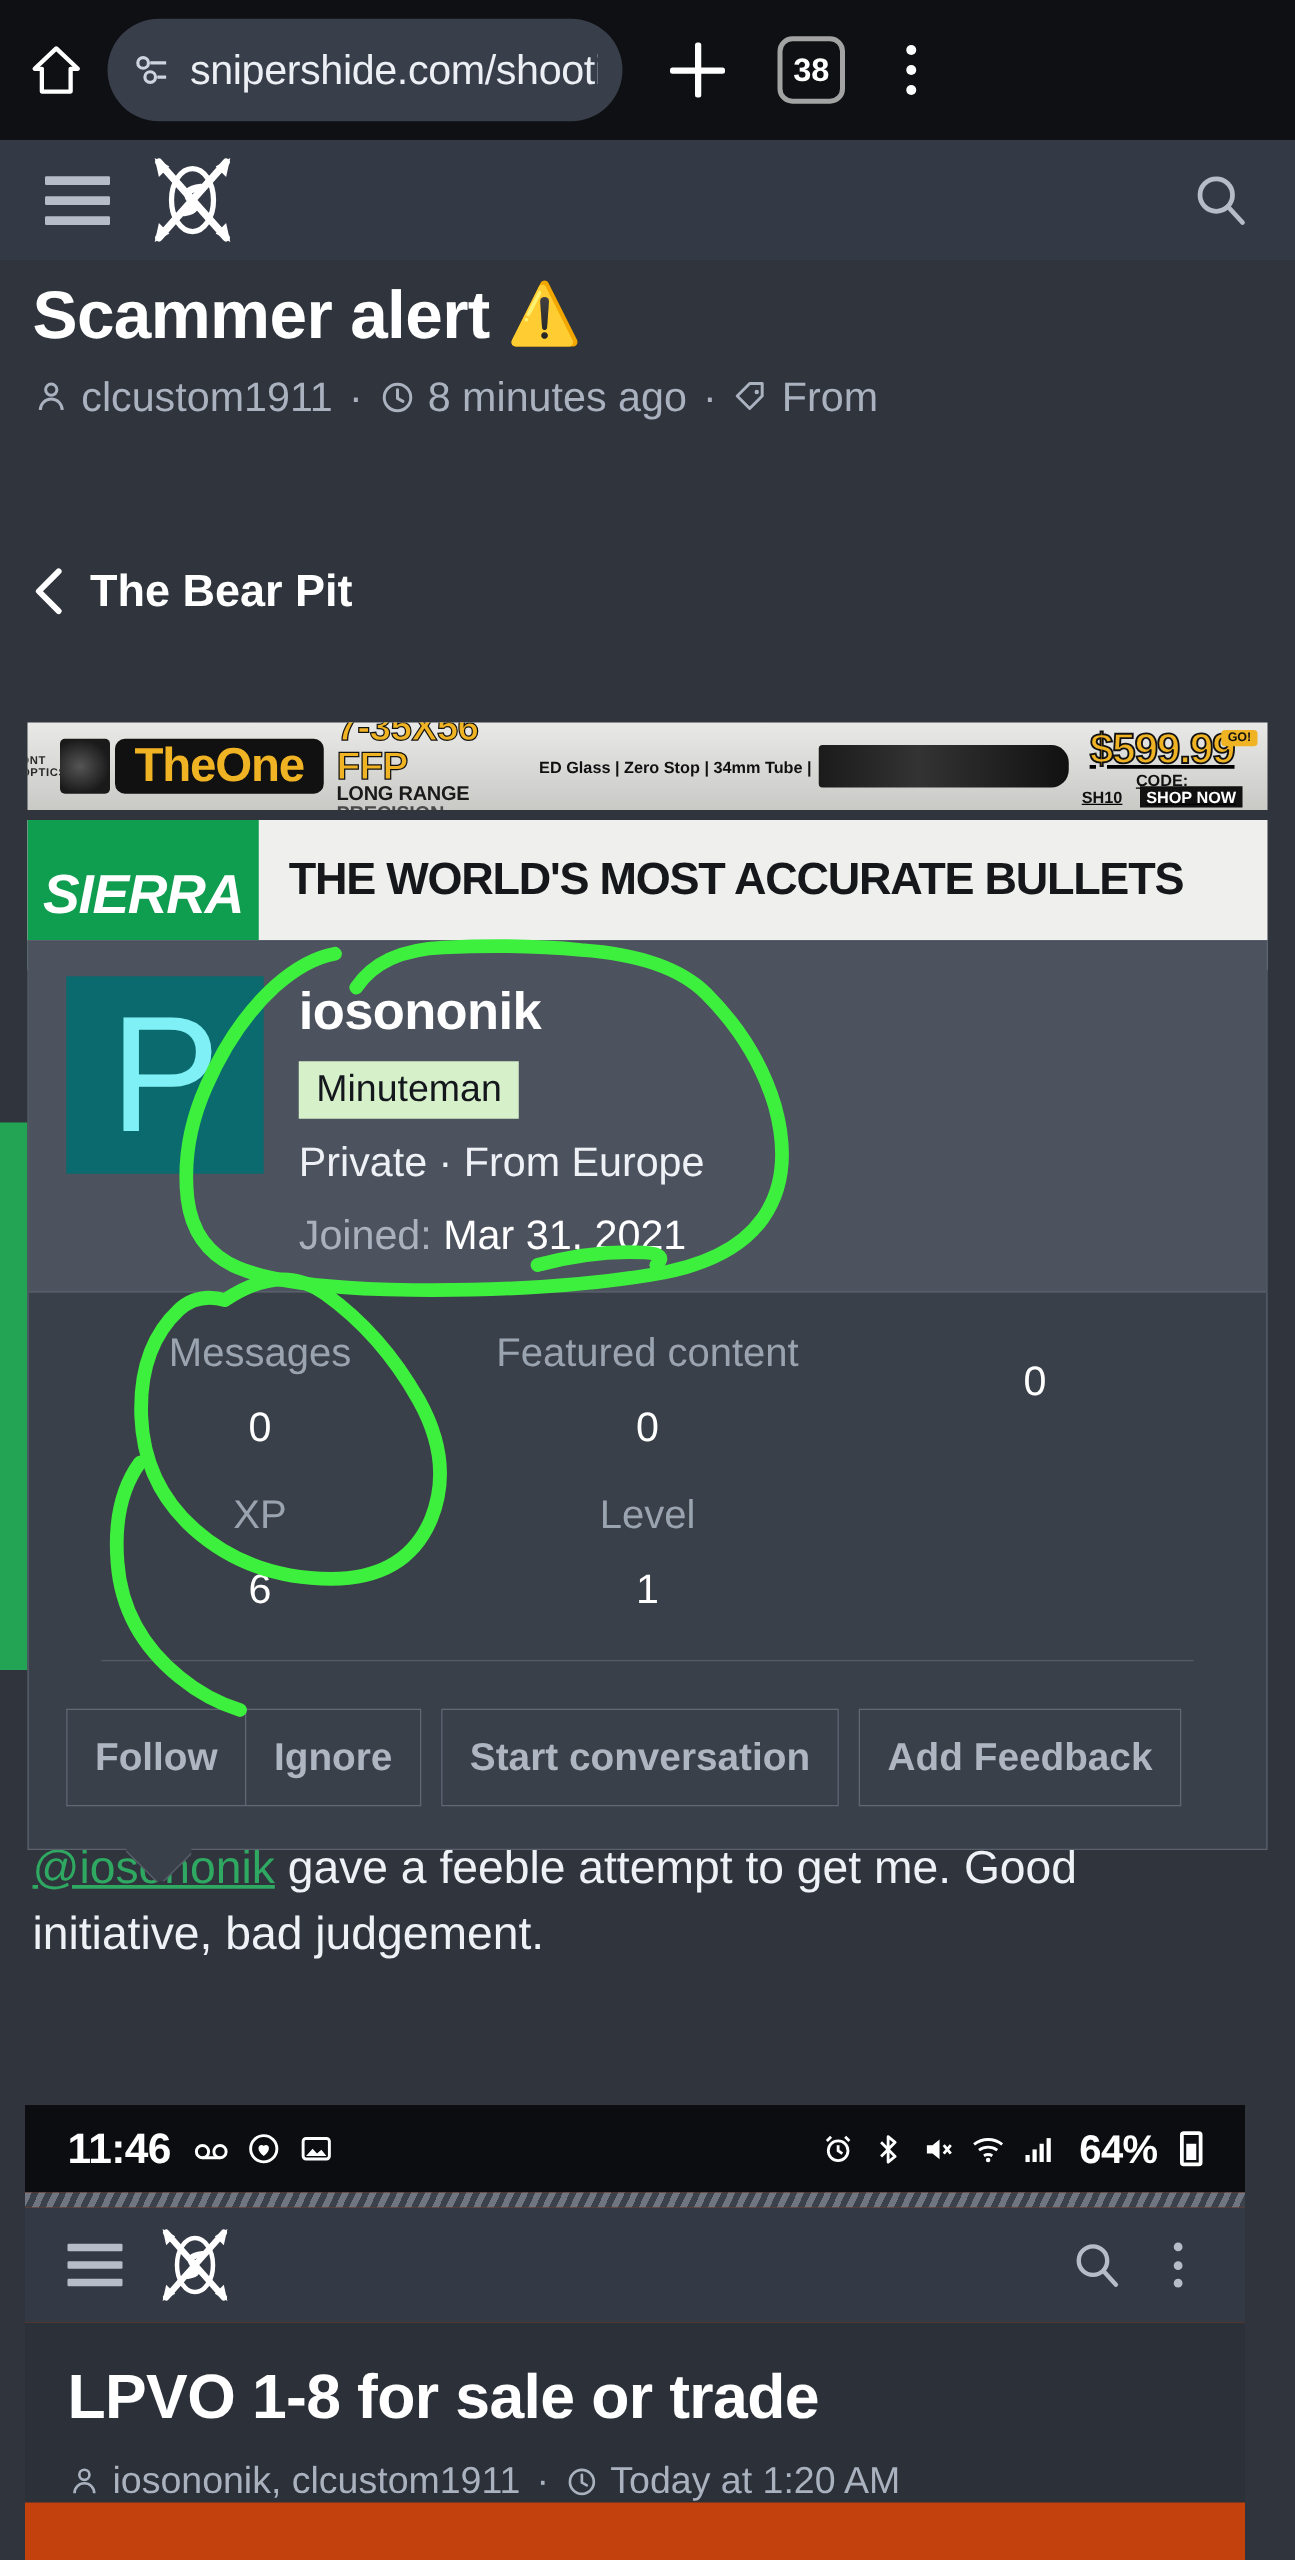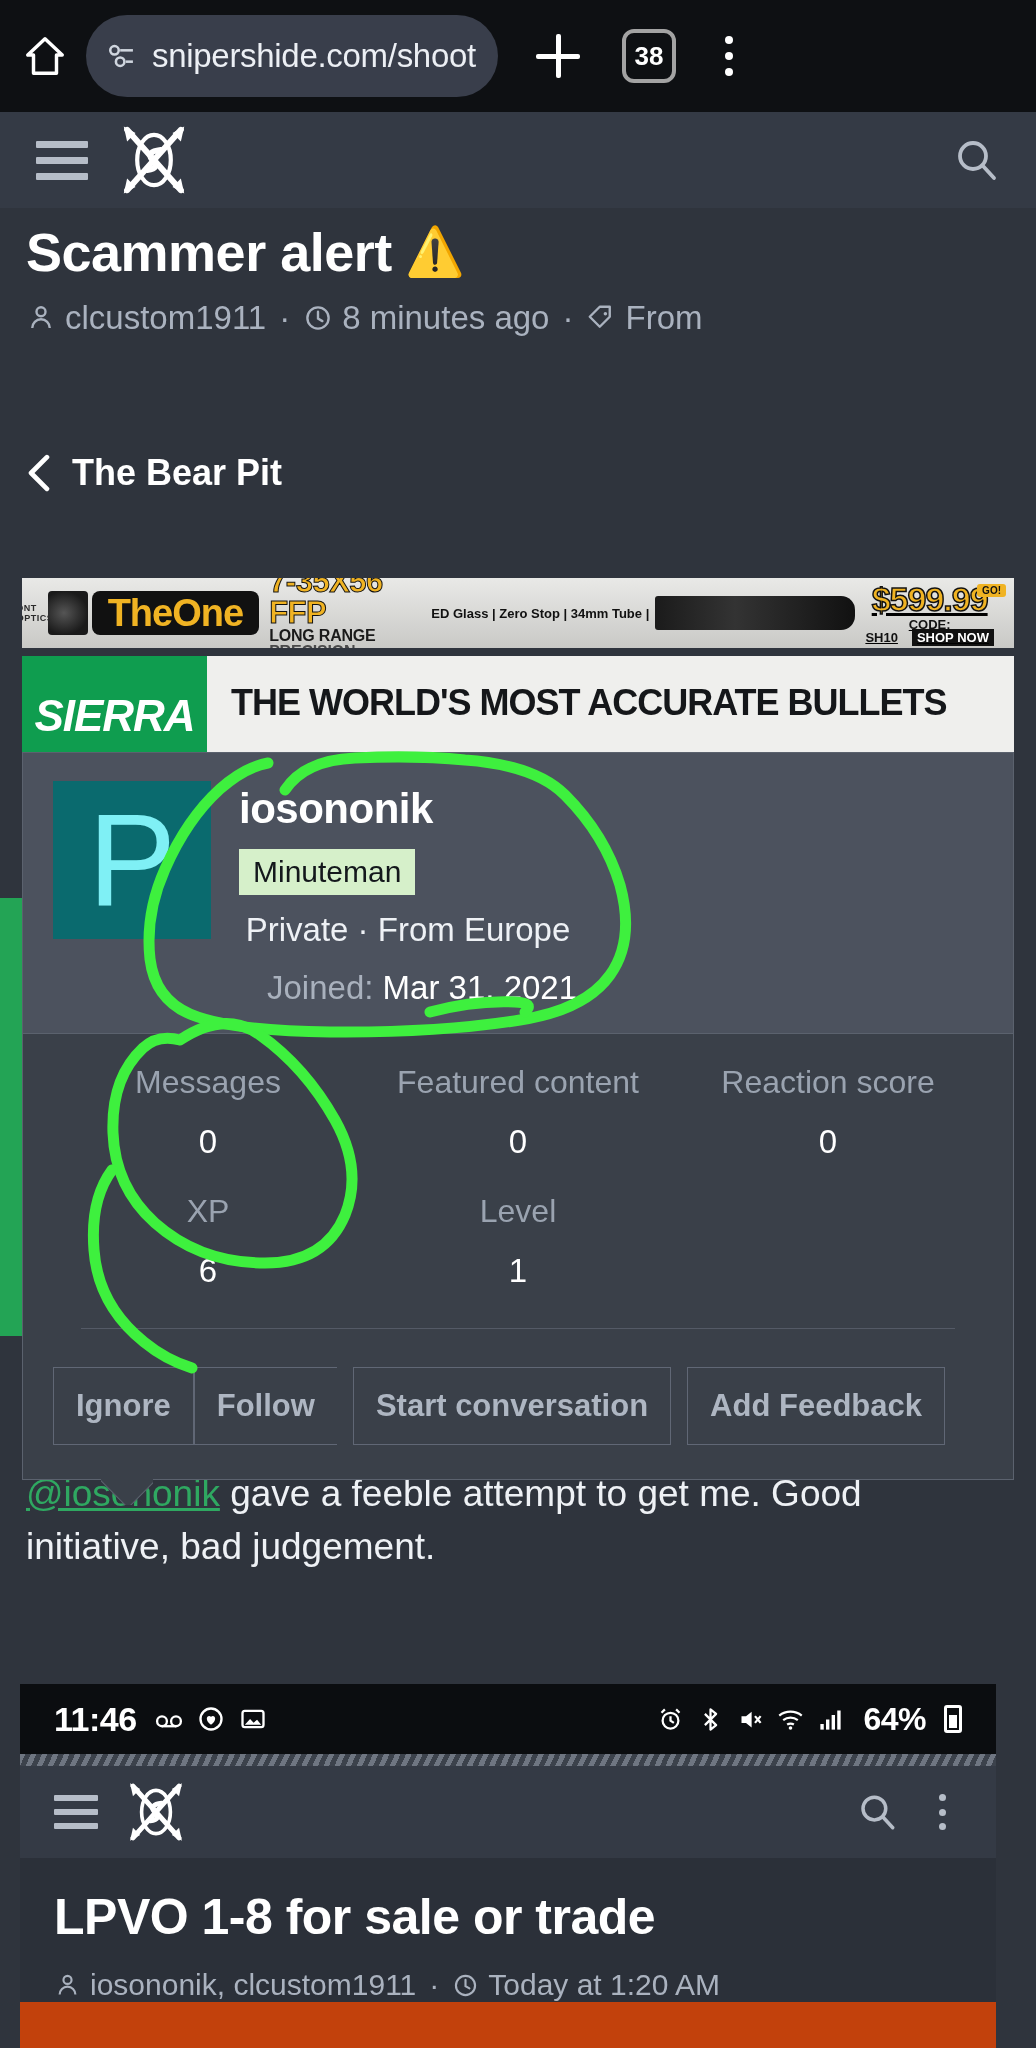--- a/index.html
+++ b/index.html
@@ -161,21 +161,21 @@
     line-height: 158px; text-align: center; font-weight: 300; flex: 0 0 auto;
     font-family: "Liberation Sans", sans-serif;
   }
   .mc-info { padding-top: 4px; }
   .mc-username { font-size: 42px; font-weight: bold; color: #ffffff; letter-spacing: -0.5px; }
   .mc-badge {
     display: inline-block; background: #d6f0ca; color: #14181c; font-size: 30px;
     padding: 6px 14px; margin-top: 16px;
   }
   .mc-role { font-size: 33px; color: #eef1f5; margin-top: 16px; text-align: center; }
-  .mc-joined { font-size: 33px; color: #a9b1bd; margin-top: 20px; margin-left: 28px; }
+  .mc-joined { font-size: 33px; color: #a9b1bd; margin-top: 20px; }
   .mc-joined b { color: #ffffff; font-weight: normal; }
 
   .mc-stats { padding: 30px 30px 10px 30px; }
   .mc-stat-row { display: flex; }
   .mc-stat { flex: 1 1 0; text-align: center; }
   .mc-stat .lbl { font-size: 32px; color: #9aa3b0; }
   .mc-stat .val { font-size: 33px; color: #ffffff; margin-top: 22px; }
   .mc-stat-row.second { margin-top: 32px; }
   .mc-stat-row.second .mc-stat.empty { visibility: hidden; }
   .mc-divider { height: 1px; background: #545a66; margin: 38px 28px 0 28px; }
@@ -382,41 +382,40 @@
       <div class="mc-stat-row">
         <div class="mc-stat">
           <div class="lbl">Messages</div>
           <div class="val">0</div>
         </div>
         <div class="mc-stat">
           <div class="lbl">Featured content</div>
           <div class="val">0</div>
         </div>
         <div class="mc-stat">
-          <div class="lbl">Reaction score</div>
           <div class="val">0</div>
         </div>
       </div>
       <div class="mc-stat-row second">
         <div class="mc-stat">
           <div class="lbl">XP</div>
           <div class="val">6</div>
         </div>
         <div class="mc-stat">
           <div class="lbl">Level</div>
           <div class="val">1</div>
         </div>
         <div class="mc-stat empty"></div>
       </div>
       <div class="mc-divider"></div>
     </div>
 
     <div class="mc-actions">
+      <button class="mc-btn pair-left">Follow</button>
       <button class="mc-btn">Ignore</button>
-      <button class="mc-btn pair-left">Follow</button>
       <button class="mc-btn gap">Start conversation</button>
       <button class="mc-btn gap">Add Feedback</button>
     </div>
     <div class="mc-arrow"></div>
   </div>
 
   <div class="post-body">
     <a class="mention">@iosononik</a><span> gave a feeble attempt to get me. Good initiative, bad judgement.</span>
   </div>
 

